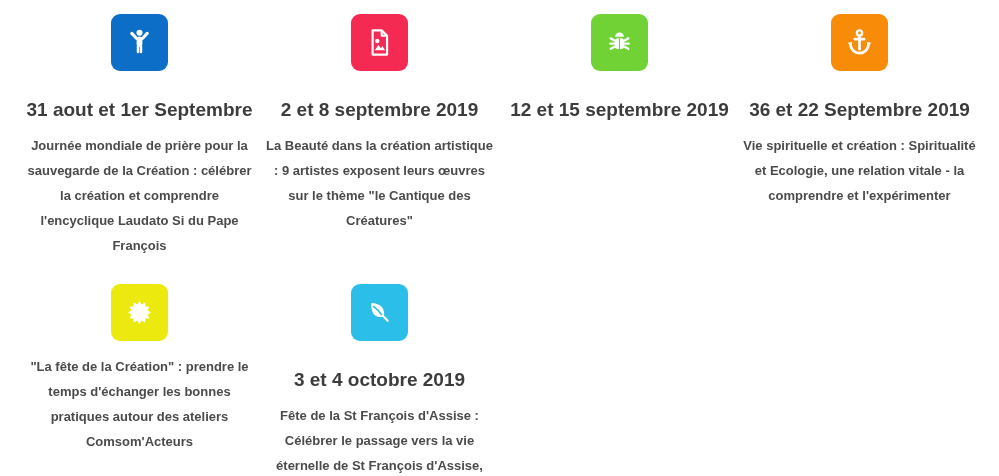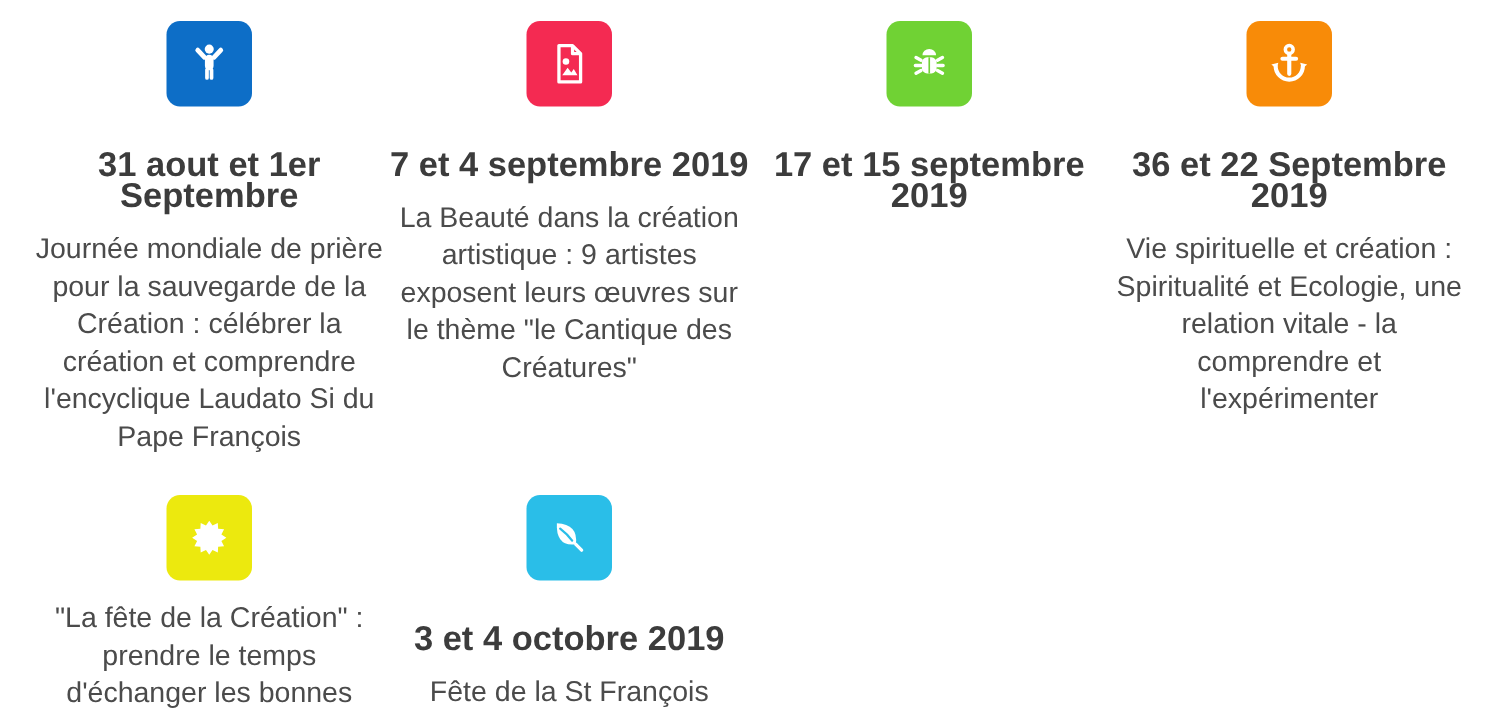--- a/index.html
+++ b/index.html
@@ -31,31 +31,32 @@
     justify-content: center;
     flex: 0 0 auto;
   }
   .icon-tile svg {
     width: 33px;
     height: 33px;
     display: block;
   }
   .event-title {
     margin: 28px 0 0 0;
-    font-size: 23px;
+    font-size: 19px;
     font-weight: bold;
     color: #3c3c3c;
     line-height: 21px;
   }
   .event-desc {
     margin: 13px 0 0 0;
     max-width: 234px;
-    font-size: 19px;
+    font-size: 13px;
     color: #4b4b4b;
     line-height: 25px;
+    font-weight: bold;
   }
 </style>
 </head>
 <body>
 
 <div class="events-grid">
 
   <div class="event-card">
     <div class="icon-tile" style="background: rgb(13, 110, 199); --tile-color: #0d6ec7;">
       <svg viewBox="0 0 24 24">
@@ -73,34 +74,34 @@
 
   <div class="event-card">
     <div class="icon-tile" style="background: rgb(244, 42, 82); --tile-color: #f42a52;">
       <svg viewBox="0 0 24 24">
         <path d="M7 3.2 H13.6 L17.5 7.1 V20.8 H7 Z" fill="none" stroke="#fff" stroke-width="1.6" stroke-linejoin="round"></path>
         <path d="M13.6 3.2 V7.1 H17.5" fill="none" stroke="#fff" stroke-width="1.6" stroke-linejoin="round"></path>
         <circle cx="10.4" cy="10.9" r="1.6" fill="#fff"></circle>
         <path d="M8.6 17.6 L11.2 13.9 L13 16.2 L14.2 14.6 L16 17.6 Z" fill="#fff"></path>
       </svg>
     </div>
-    <h3 class="event-title">7 et 4 septembre 2019</h3>
+    <h3 class="event-title">2 et 8 septembre 2019</h3>
     <p class="event-desc">La Beauté dans la création artistique : 9 artistes exposent leurs œuvres sur le thème "le Cantique des Créatures"</p>
   </div>
 
   <div class="event-card">
     <div class="icon-tile" style="background: rgb(112, 210, 52); --tile-color: #70d234;">
       <svg viewBox="0 0 24 24">
         <path d="M8.7 7.9 a3.3 3.1 0 0 1 6.6 0 z" fill="#fff"></path>
         <rect x="8.4" y="8.9" width="7.2" height="7.8" rx="2.6" fill="#fff"></rect>
         <rect x="11.6" y="8.9" width="0.8" height="7.8" style="fill:var(--tile-color)"></rect>
         <path d="M8 10.3 L5.6 9.0 M8 12.8 L5.3 12.8 M8 15.3 L5.6 16.6 M16 10.3 L18.4 9.0 M16 12.8 L18.7 12.8 M16 15.3 L18.4 16.6" stroke="#fff" stroke-width="1.7" stroke-linecap="round" fill="none"></path>
       </svg>
     </div>
-    <h3 class="event-title">17 et 15 septembre 2019</h3>
+    <h3 class="event-title">12 et 15 septembre 2019</h3>
   </div>
 
   <div class="event-card">
     <div class="icon-tile" style="background: rgb(248, 139, 8); --tile-color: #f88b08;">
       <svg viewBox="0 0 24 24">
         <circle cx="12" cy="5.1" r="1.9" fill="none" stroke="#fff" stroke-width="1.7"></circle>
         <path d="M12 7.2 V16.9" stroke="#fff" stroke-width="2" stroke-linecap="round" fill="none"></path>
         <path d="M8.7 9.6 H15.3" stroke="#fff" stroke-width="2" stroke-linecap="round" fill="none"></path>
         <path d="M5.4 13.1 a6.6 6.6 0 0 0 13.2 0" fill="none" stroke="#fff" stroke-width="2" stroke-linecap="round"></path>
         <path d="M5.9 14.4 L3.3 12.4 L6.7 11.5 Z" fill="#fff"></path>

